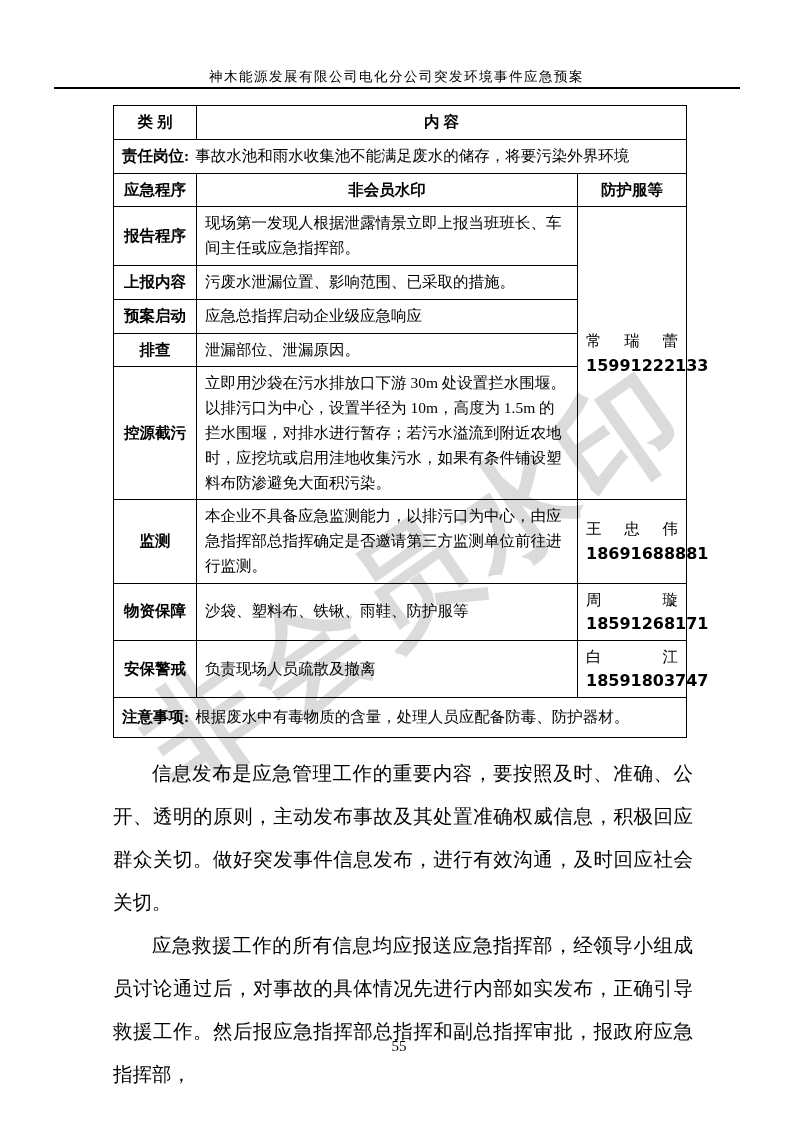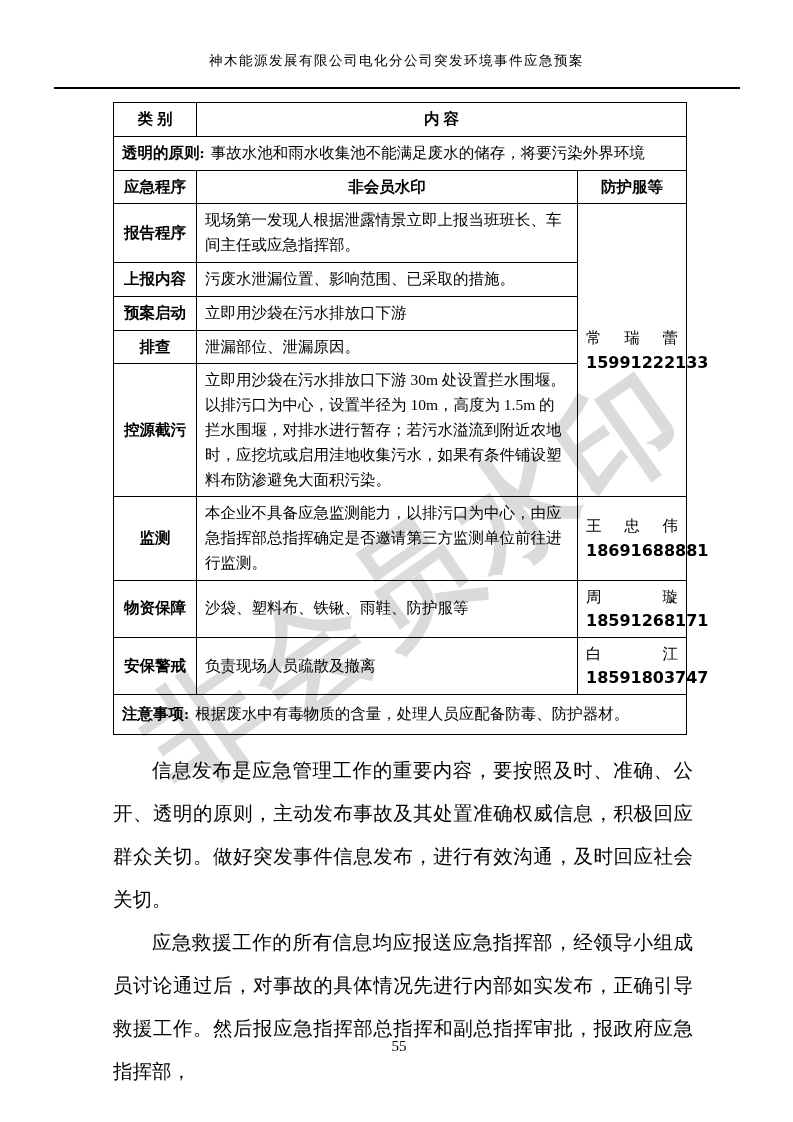--- a/index.html
+++ b/index.html
@@ -14,23 +14,23 @@
     height: 1122px;
     margin: 0 auto;
     background: #ffffff;
     overflow: hidden;
   }
   .page > * { position: relative; z-index: 1; }
 
   
   .header-wrap {
     width: 686px;
-    margin: 0 auto;
+    margin: 16px auto;
     padding-top: 52px;
-    padding-bottom: 17px;
+    padding-bottom: 1px;
     border-bottom: 2px solid #000;
     text-align: center;
   }
   .header-title {
     font-size: 13.5px;
     letter-spacing: 1.5px;
   }
 
   
   .table-title {
@@ -163,21 +163,21 @@
       </colgroup>
 
     <tbody>
         <tr class="rh27">
       <td class="lbl center">类 别</td>
       <td class="lbl center" colspan="2">内 容</td>
     </tr>
 
     <tr class="rh30">
       <td class="span-cell" colspan="3">
-        <span class="lbl">透明的原则:</span><span class="txt">事故水池和雨水收集池不能满足废水的储存，将要污染外界环境</span>
+        <span class="lbl">责任岗位:</span><span class="txt">事故水池和雨水收集池不能满足废水的储存，将要污染外界环境</span>
       </td>
     </tr>
 
     <tr class="rh31">
       <td class="lbl center">应急程序</td>
       <td class="lbl center">非会员水印</td>
       <td class="lbl center">防护服等</td>
     </tr>
 
     <tr class="rh34">
@@ -187,21 +187,21 @@
         <div class="resp-name">常 瑞 蕾</div>
         <div class="resp-phone">15991222133</div>
       </td>
     </tr>
     <tr class="rh30">
       <td class="lbl center">上报内容</td>
       <td class="content">污废水泄漏位置、影响范围、已采取的措施。</td>
     </tr>
     <tr class="rh30">
       <td class="lbl center">预案启动</td>
-      <td class="content">立即用沙袋在污水排放口下游</td>
+      <td class="content">应急总指挥启动企业级应急响应</td>
     </tr>
     <tr class="rh33">
       <td class="lbl center">排查</td>
       <td class="content">泄漏部位、泄漏原因。</td>
     </tr>
     <tr class="rh95">
       <td class="lbl center">控源截污</td>
       <td class="content">立即用沙袋在污水排放口下游 30m 处设置拦水围堰。以排污口为中心，设置半径为 10m，高度为 1.5m 的拦水围堰，对排水进行暂存；若污水溢流到附近农地时，应挖坑或启用洼地收集污水，如果有条件铺设塑料布防渗避免大面积污染。</td>
     </tr>
 

